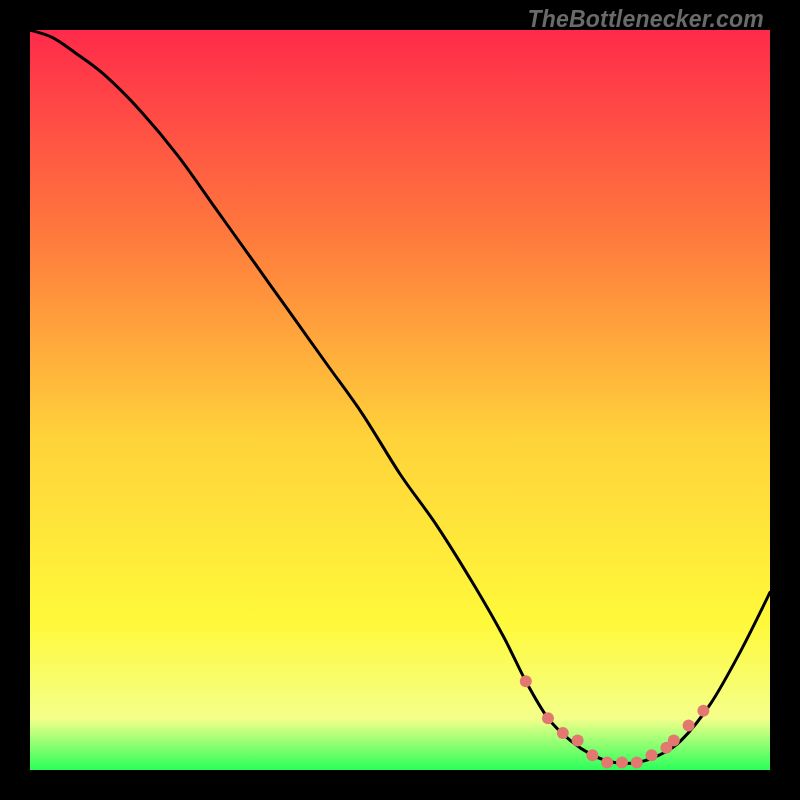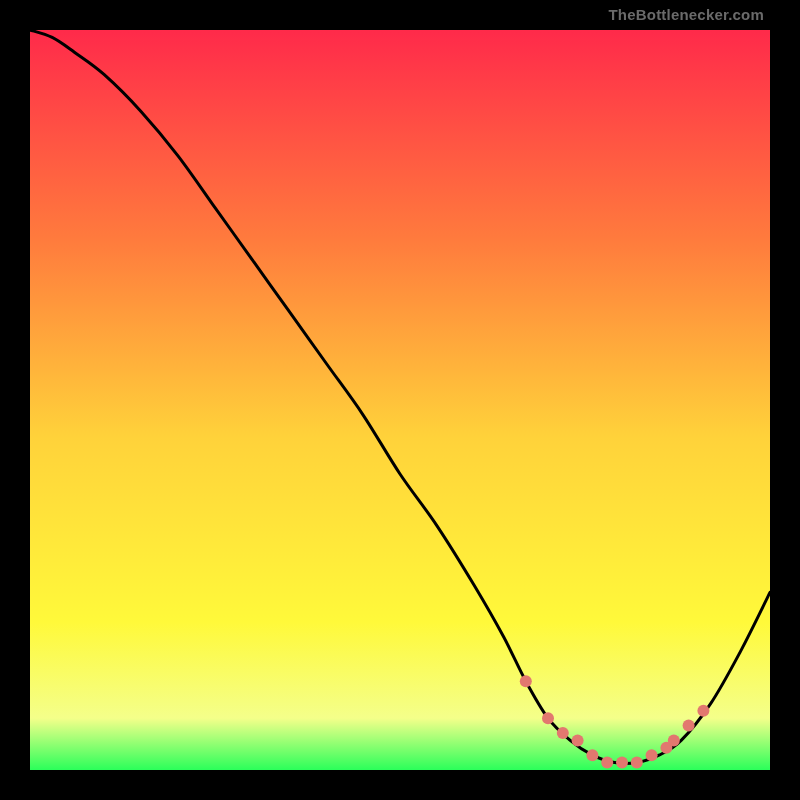--- a/index.html
+++ b/index.html
@@ -77,15 +77,15 @@
           <circle cx="621.6" cy="725.2" r="6" fill="#e2786f"></circle>
           <circle cx="636.4" cy="717.8" r="6" fill="#e2786f"></circle>
           <circle cx="643.8" cy="710.4" r="6" fill="#e2786f"></circle>
           <circle cx="658.6" cy="695.6" r="6" fill="#e2786f"></circle>
           <circle cx="673.4" cy="680.8" r="6" fill="#e2786f"></circle>
         </g>
     </svg>
 
   </div>
 
-  <div class="watermark" style="top:6px; right:36px; font-size:15px;">TheBottlenecker.com</div>
+  <div class="watermark" style="top:6px; right:36px; font-size:23px;font-style:italic;">TheBottlenecker.com</div>
 
 </div>
 
 </body></html>

